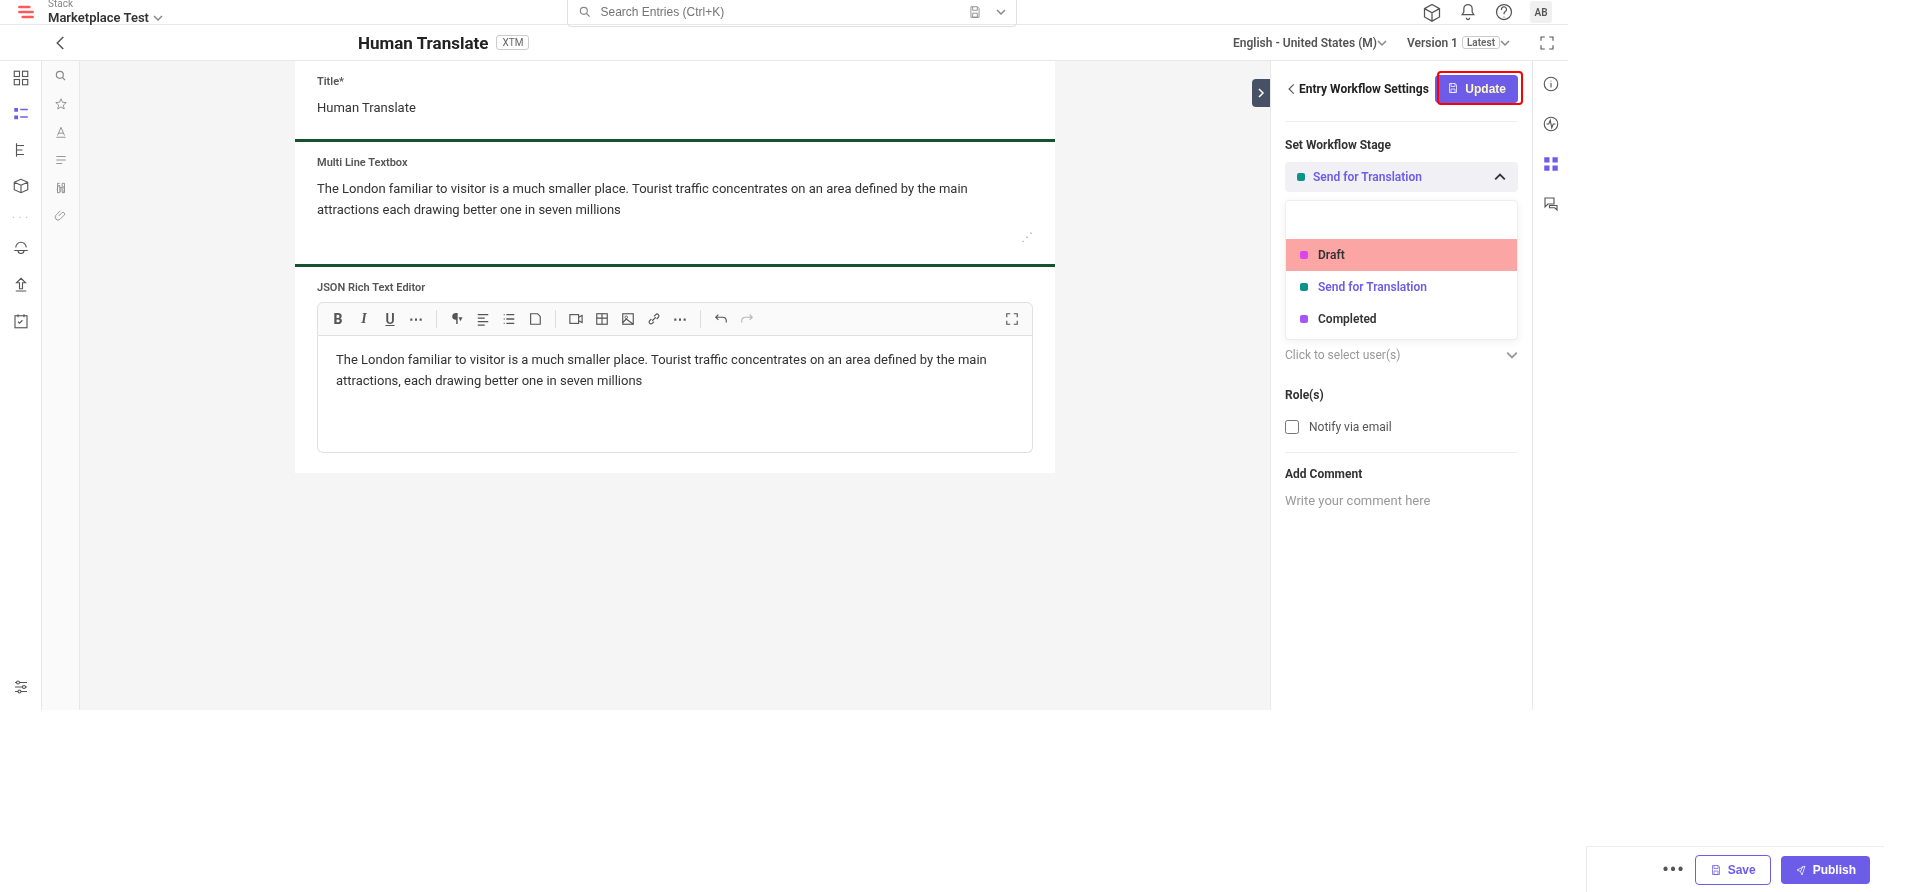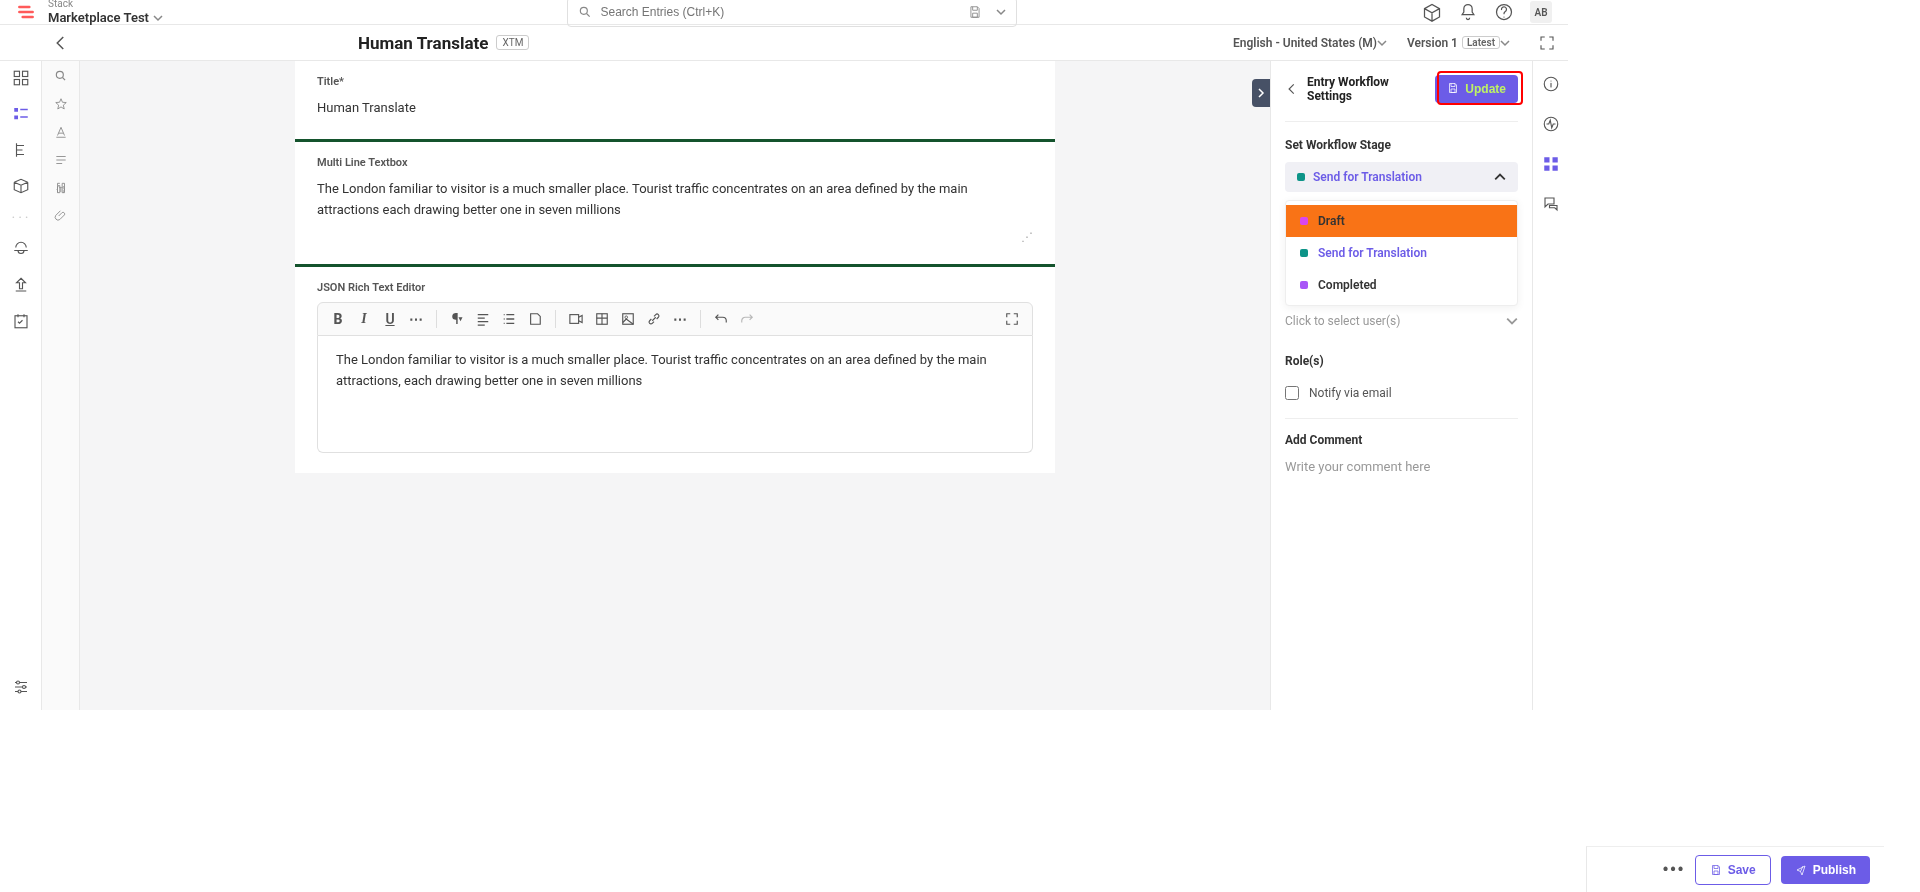--- a/index.html
+++ b/index.html
@@ -62,34 +62,34 @@
   .rte-spacer { flex: 1; }
   .rte-content { border: 1px solid #e0e0e0; border-top: none; border-radius: 0 0 6px 6px; padding: 14px 18px 60px; font-size: 13px; color: #333; line-height: 1.6; }
 
   
   .collapse-tab { position: absolute; right: 0; top: 18px; width: 18px; height: 28px; background: #475166; border-radius: 4px 0 0 4px; display: flex; align-items: center; justify-content: center; cursor: pointer; }
   .collapse-tab svg { width: 10px; height: 10px; color: #fff; }
 
   
   .right-panel { width: 298px; border-left: 1px solid #e8e8e8; display: flex; }
   .panel-content { flex: 1; padding: 14px 14px 0; overflow-y: auto; position: relative; }
-  .panel-header { display: flex; align-items: center; gap: 8px; margin-bottom: 18px; }
+  .panel-header { display: flex; align-items: center; margin-bottom: 18px; }
   .panel-back { width: 14px; height: 14px; color: #555; cursor: pointer; }
   .panel-title { font-size: 12px; font-weight: 700; color: #222; flex: 1; }
-  .update-btn { background: #6c5ce7; color: #bef264; border: none; border-radius: 4px; padding: 7px 12px; font-size: 12px; font-weight: 600; cursor: pointer; display: flex; align-items: flex-start; gap: 6px; }
+  .update-btn { background: #6c5ce7; color: #fef9c3; border: none; border-radius: 4px; padding: 7px 12px; font-size: 12px; font-weight: 600; cursor: pointer; display: flex; align-items: flex-start; gap: 6px; }
   .update-btn svg { width: 12px; height: 12px; }
   .highlight-box { position: absolute; border: 2px solid #ff0000; border-radius: 4px; top: 10px; right: 9px; width: 86px; height: 34px; pointer-events: none; }
   .panel-section { border-top: 1px solid #eee; padding-top: 16px; margin-top: 6px; }
   .section-label { font-size: 12px; font-weight: 700; color: #333; margin-bottom: 10px; }
   .stage-select { background: #f0f0f5; border-radius: 4px; padding: 8px 12px; display: flex; align-items: center; gap: 8px; cursor: pointer; font-size: 12px; font-weight: 600; color: #6c5ce7; }
   .stage-dot { width: 8px; height: 8px; border-radius: 2px; }
   .stage-select svg { width: 12px; height: 12px; margin-left: auto; color: #333; }
   .stage-menu { margin-top: 8px; background: #fff; border: 1px solid #eee; border-radius: 4px; box-shadow: 0 2px 8px rgba(0,0,0,0.06); padding: 4px 0; }
   .stage-item { padding: 9px 14px; display: flex; align-items: center; gap: 10px; font-size: 12px; font-weight: 600; color: #333; cursor: pointer; }
-  .stage-item.hovered { background: #f97316; }
+  .stage-item.hovered { background: #fca5a5; margin-top: 34px; }
   .stage-item.selected { color: #6c5ce7; }
   .subsection-label { font-size: 12px; font-weight: 700; color: #333; margin-top: 18px; margin-bottom: 8px; }
   .placeholder-select { font-size: 12px; color: #999; padding: 8px 0; display: flex; align-items: center; justify-content: space-between; cursor: pointer; }
   .placeholder-select svg { width: 12px; height: 12px; color: #999; }
   .notify-row { display: flex; align-items: center; gap: 10px; margin-top: 18px; font-size: 12px; color: #555; }
   .notify-row input { width: 14px; height: 14px; }
   .comment-section { border-top: 1px solid #eee; margin-top: 18px; padding-top: 14px; }
   .comment-label { font-size: 12px; font-weight: 700; color: #333; margin-bottom: 8px; }
   .comment-input { font-size: 13px; color: #999; padding: 4px 0; }
 

